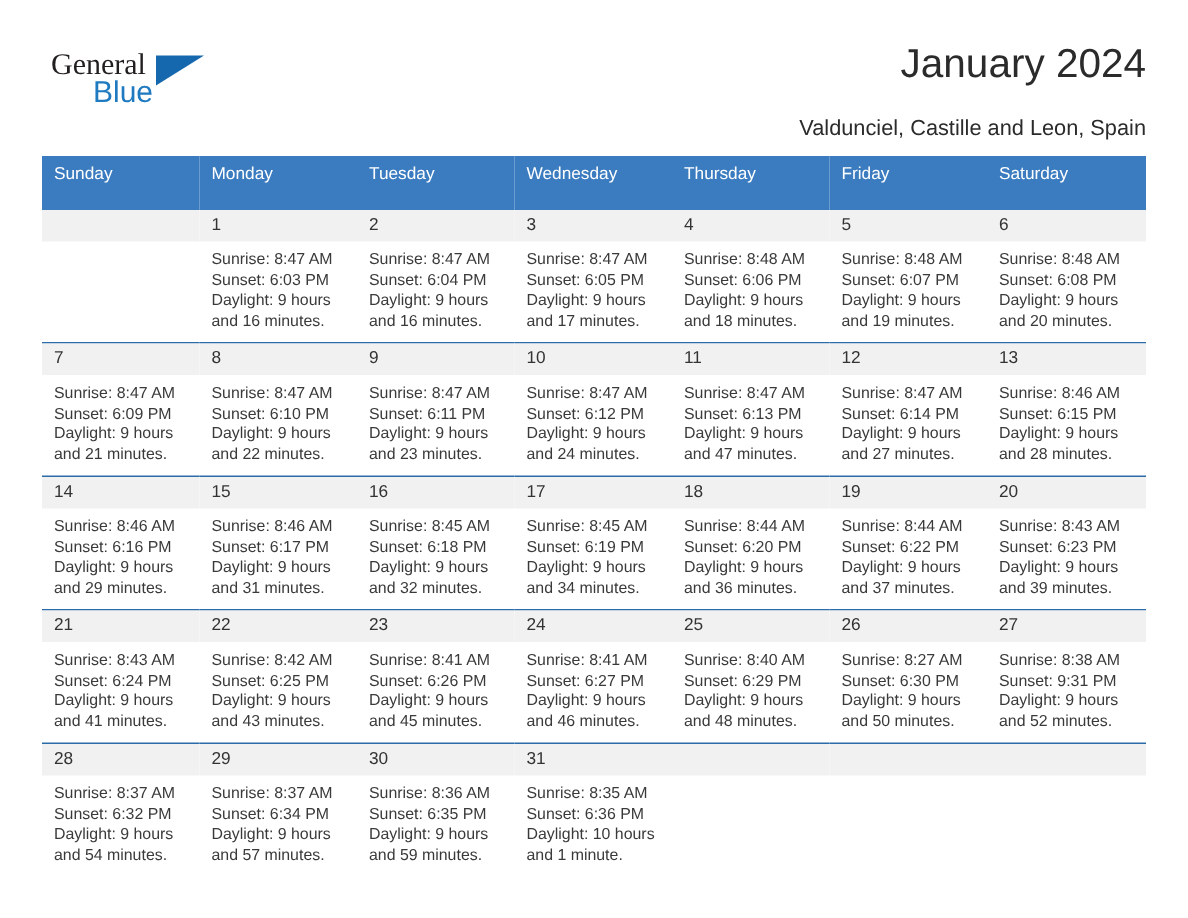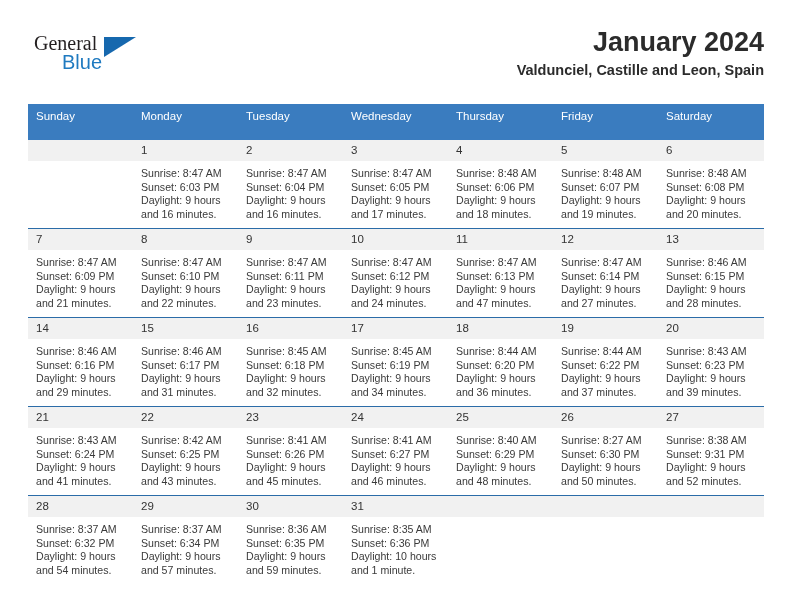--- a/index.html
+++ b/index.html
@@ -61,30 +61,29 @@
     height: 0;
     border-left: 32px solid #1668ae;
     border-bottom: 20px solid transparent;
   }
 
   .title-wrap {
     position: absolute;
     right: 0;
     top: 0;
     text-align: right;
-    font-weight: bold;
   }
   .cal-title {
     font-size: 27px;
     color: #2b2b2b;
     line-height: 32px;
     white-space: nowrap;
   }
   .cal-location {
-    margin-top: 4px;
+    margin-top: 20px;
     font-size: 14.5px;
     color: #2b2b2b;
     line-height: 17px;
     white-space: nowrap;
   }
 
   
   .calendar {
     position: absolute;
     left: 28px;

